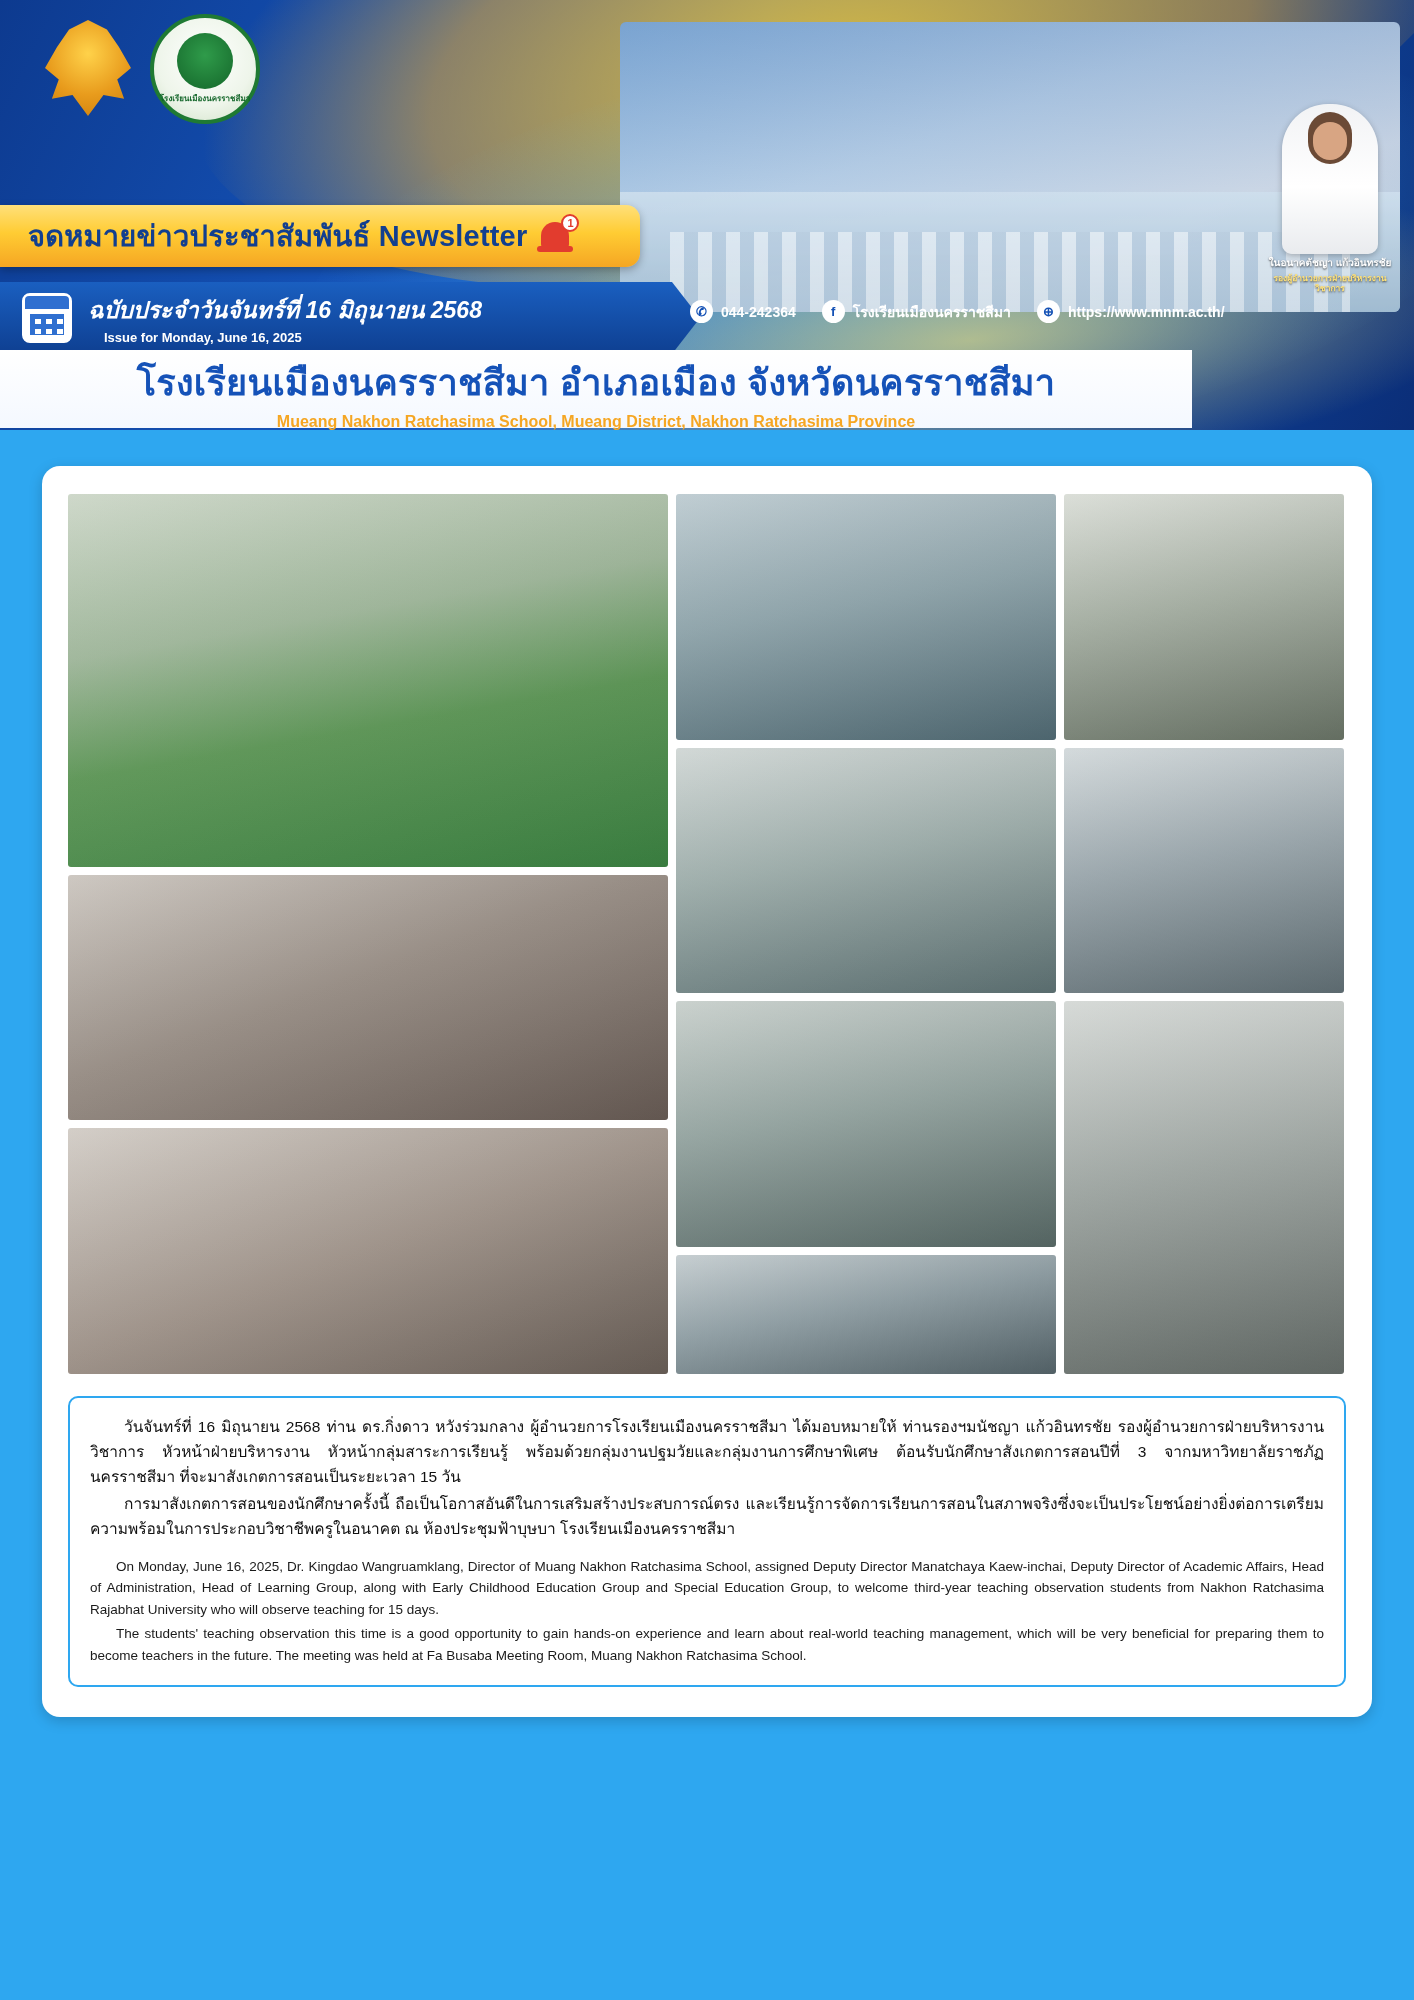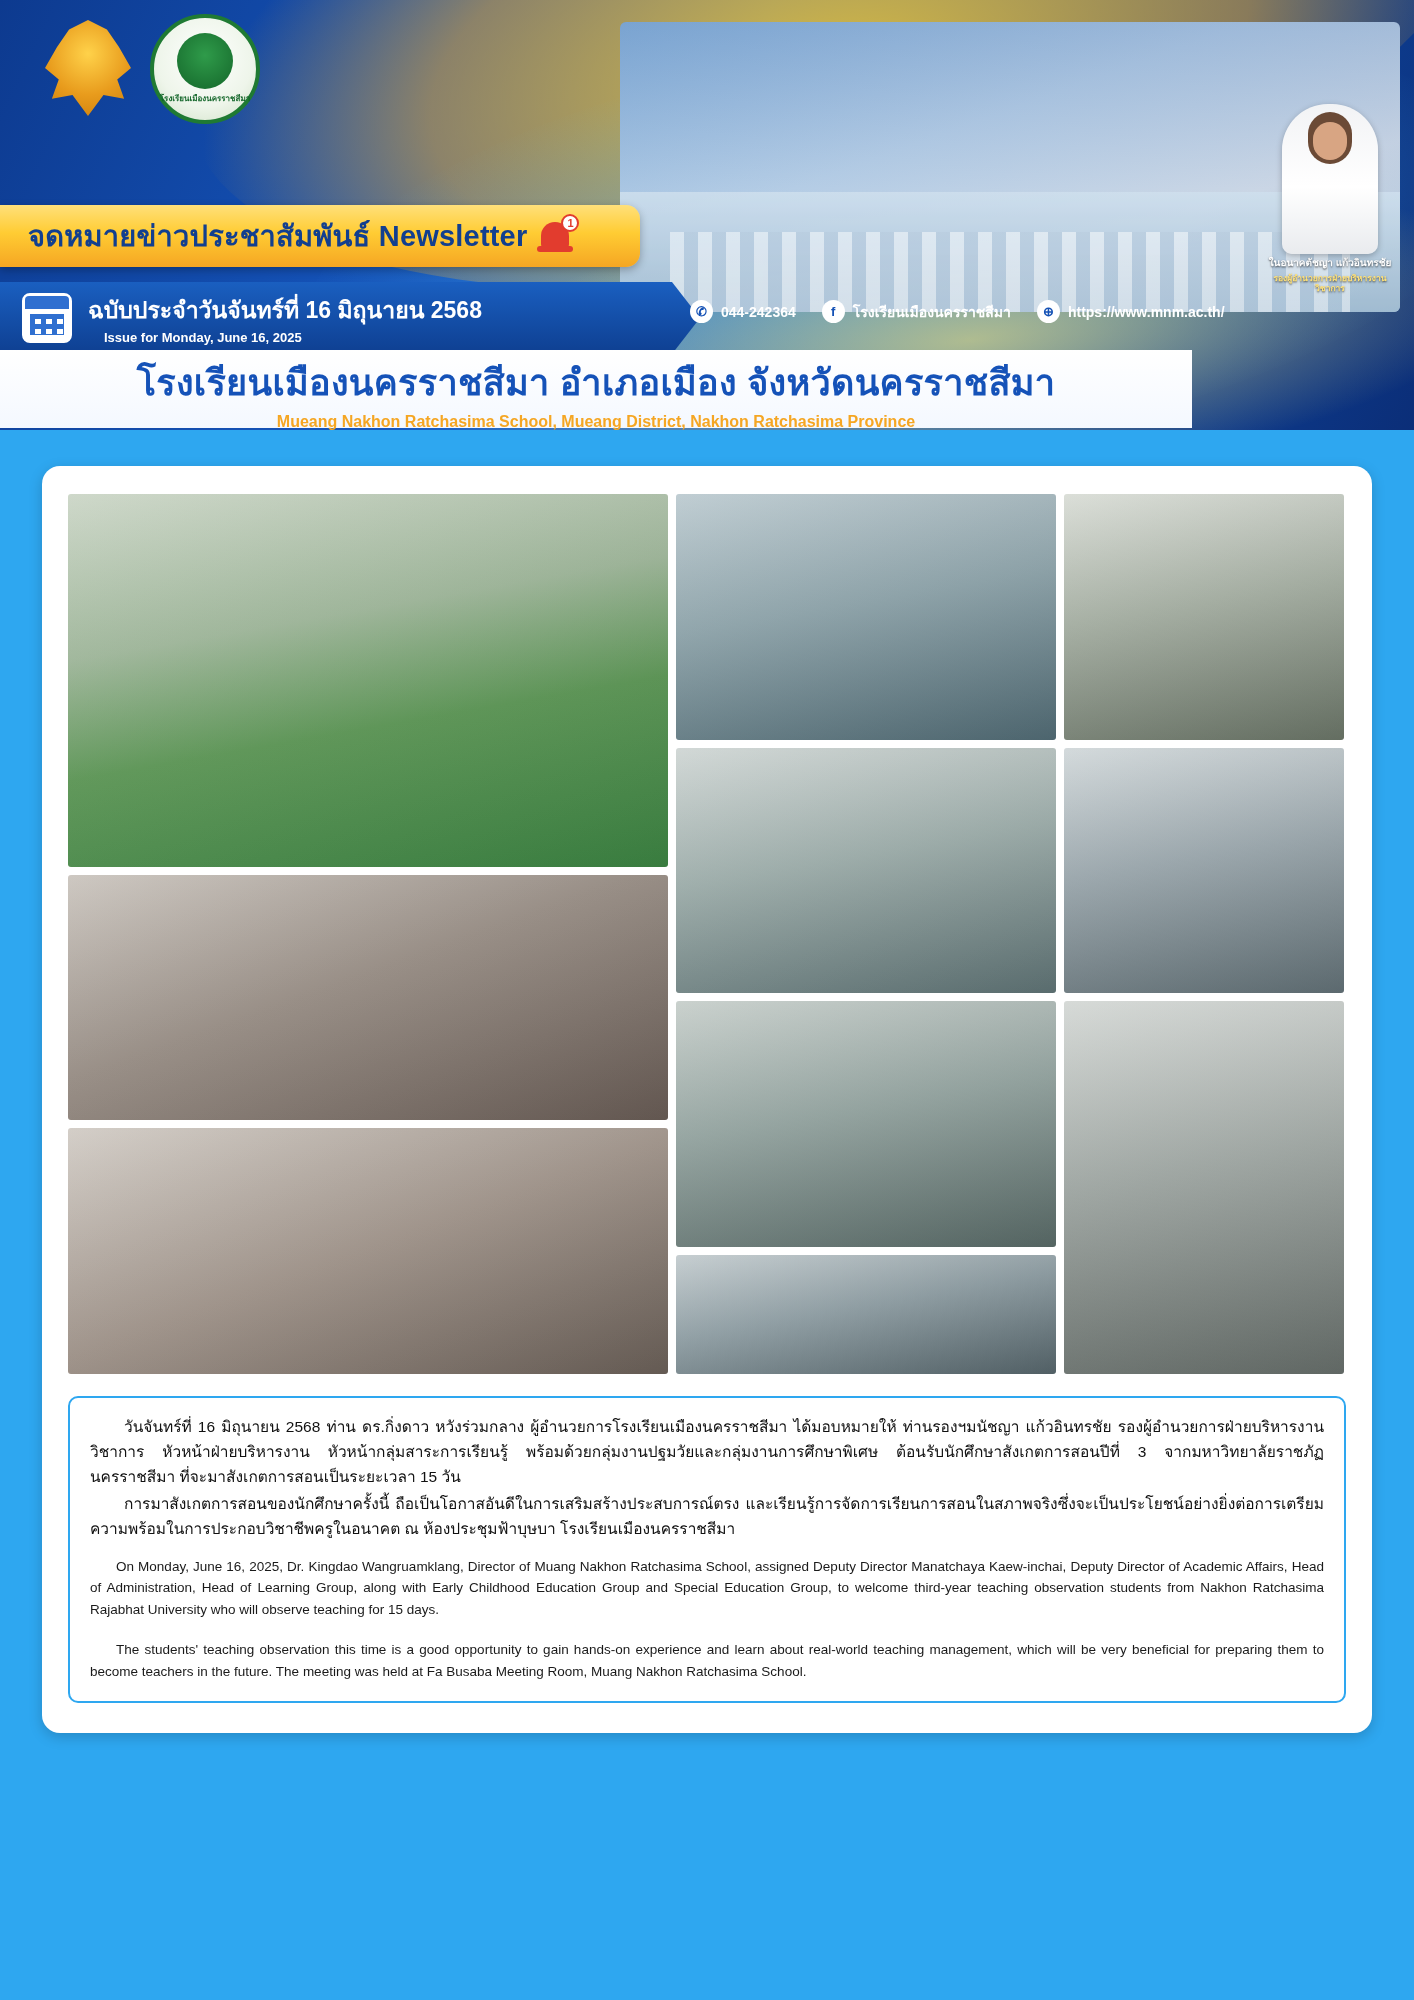--- a/index.html
+++ b/index.html
@@ -181,21 +181,21 @@
   }
   .cal-icon .top { position:absolute; left:0; right:0; top:0; height:13px; background:#2f6fd0; border-radius:4px 4px 0 0;}
   .cal-icon .grid {
     position:absolute; left:5px; right:5px; top:18px; bottom:5px;
     background:
       repeating-linear-gradient(90deg, #2f6fd0 0 5px, transparent 5px 11px),
       repeating-linear-gradient(180deg, #2f6fd0 0 5px, transparent 5px 10px);
     background-blend-mode: normal;
   }
   .datetxt { margin-left: 16px; color: #ffffff; }
-  .datetxt .th { font-size: 23px; font-weight: bold; }
+  .datetxt .th { font-size: 23px; font-weight: bold; font-style: italic; }
   .datetxt .en { font-size: 13px; font-weight: bold; margin-top: 2px; padding-left: 16px; }
 
   
   .contacts {
     position: absolute; left: 690px; top: 300px;
     display: flex; align-items: center; gap: 26px;
     color: #ffffff; font-size: 14px; font-weight: bold;
   }
   .contacts .item { display: flex; align-items: center; gap: 8px; }
   .cicon {
@@ -292,21 +292,21 @@
   }
   .article p.th + p.th { margin-top: 2px; }
   .article p.en {
     font-size: 13.5px;
     color: #1a1a1a;
     line-height: 1.62;
     text-align: justify;
     margin-top: 14px;
     text-indent: 26px;
   }
-  .article p.en.second { margin-top: 18px; }
+  .article p.en.second { margin-top: 2px; }
 </style>
 </head>
 <body>
 
 <div class="page">
 
   <div class="header">
     <div class="hdr-swoosh sw1"></div>
     <div class="hdr-swoosh sw2"></div>
     <div class="hdr-swoosh sw3"></div>

